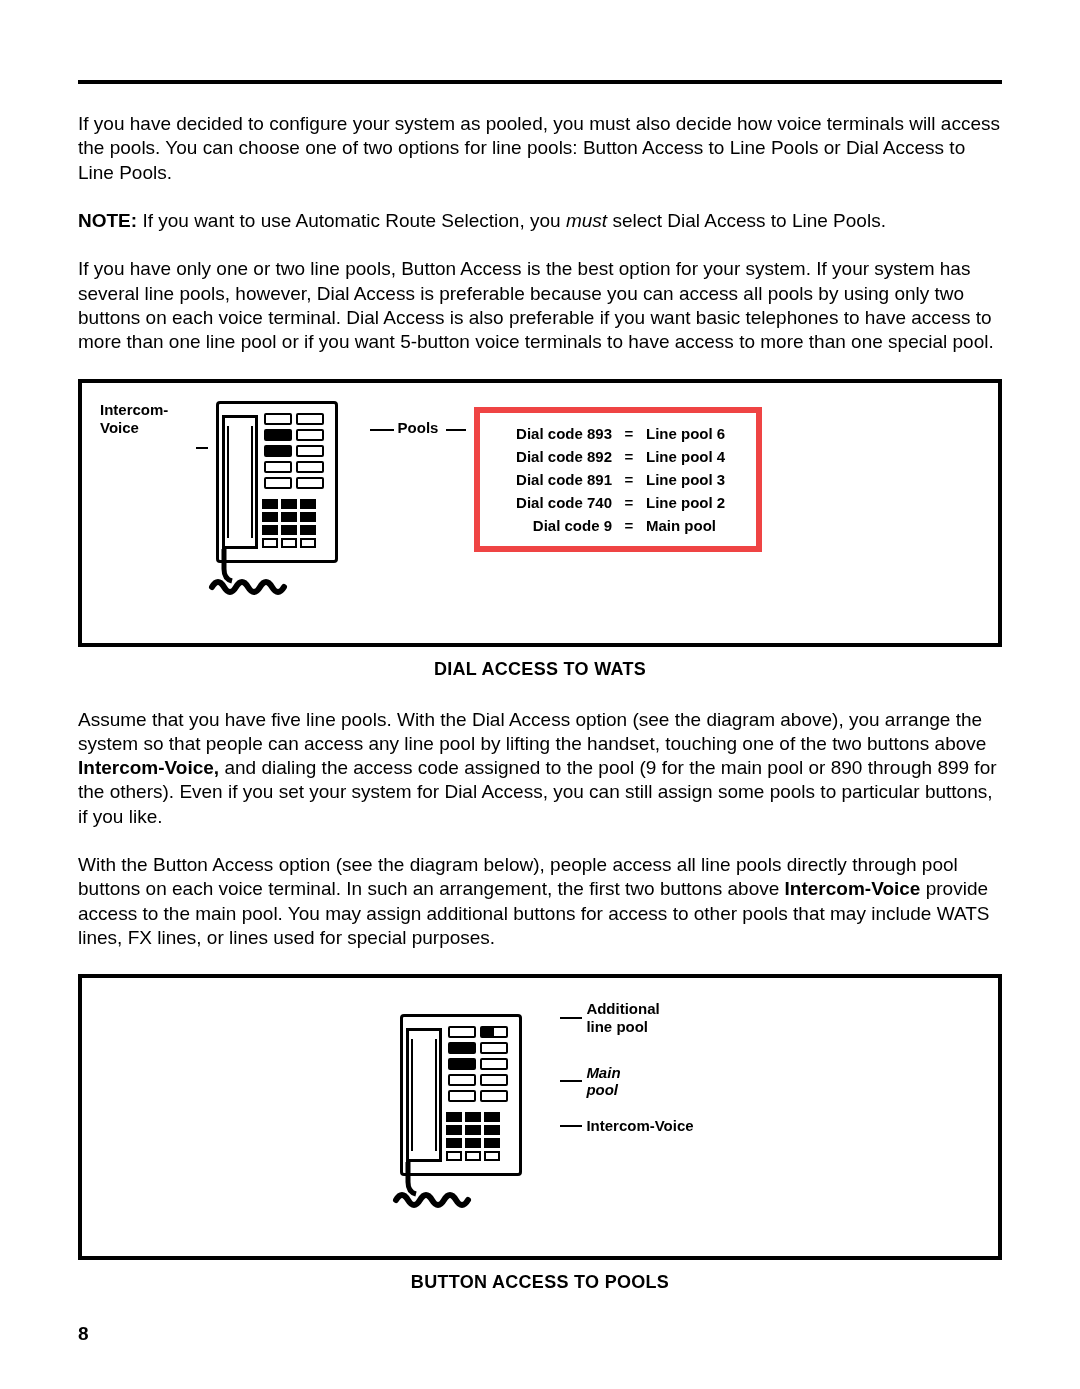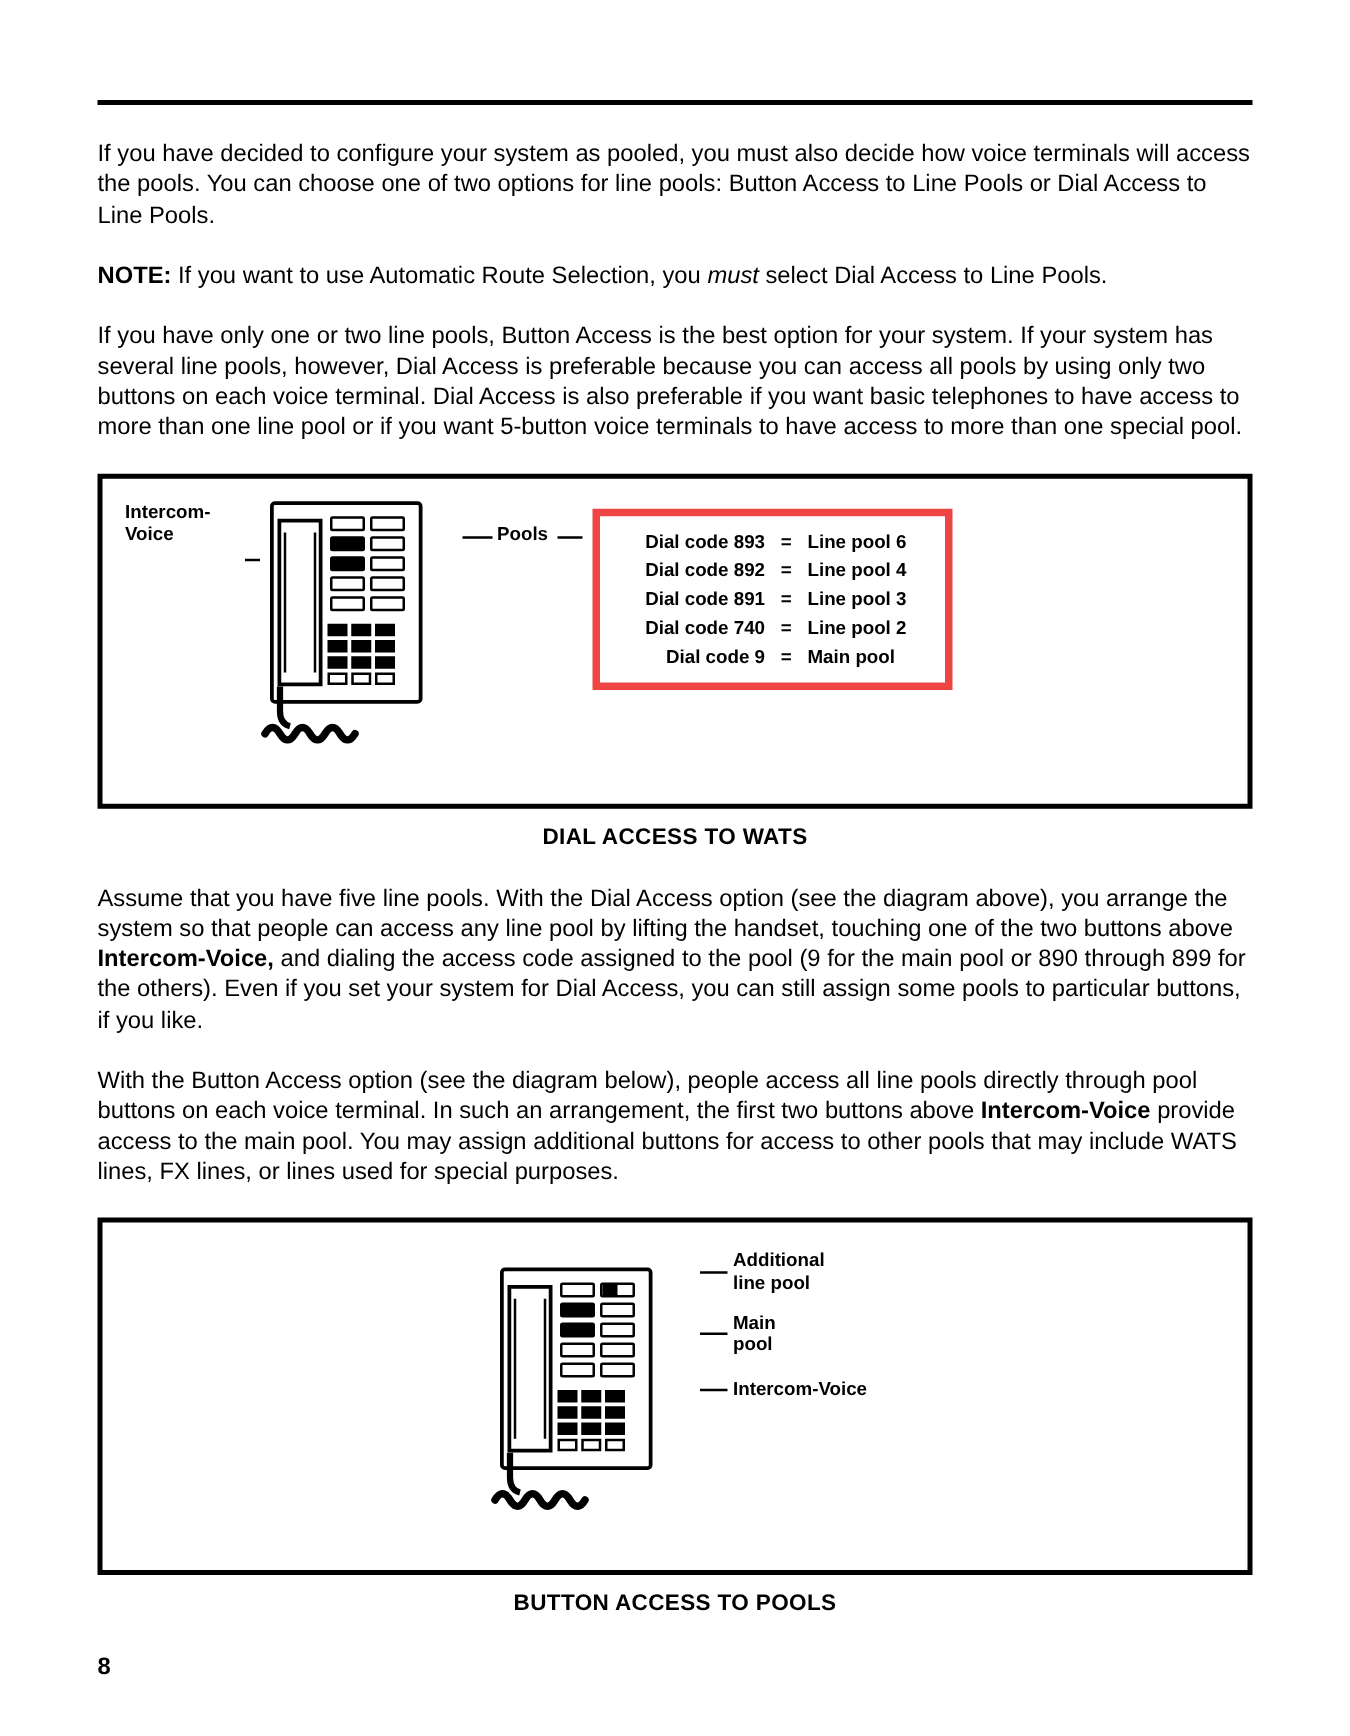--- a/index.html
+++ b/index.html
@@ -320,21 +320,21 @@
           </svg>
         </div>
       </div>
 
       <div class="ann-col">
         <div class="ann-row">
             <span class="ann-lead"></span>
             <span style="white-space:pre-line;">Additional
 line pool</span>
           </div>
-        <div class="ann-row" style="margin-top:6px;">
+        <div class="ann-row" style="margin-top:20px;font-style:italic;">
             <span class="ann-lead"></span>
             <span style="white-space:pre-line;">Main
 pool</span>
           </div>
         <div class="ann-row" style="margin-top:10px;">
             <span class="ann-lead"></span>
             <span>Intercom-Voice</span>
           </div>
       </div>
     </div>

